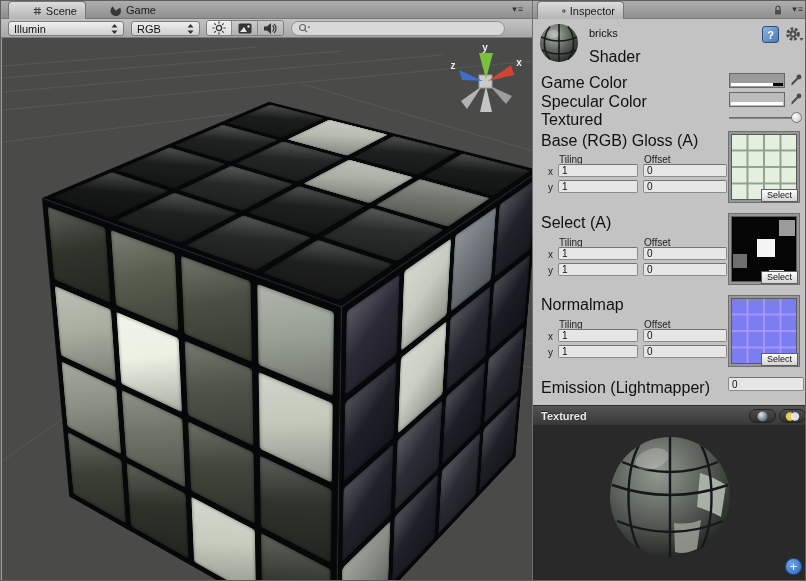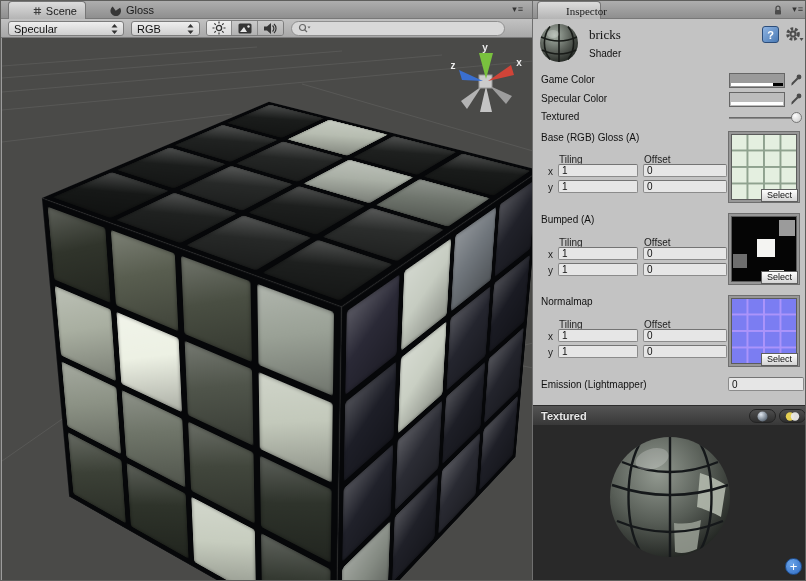--- a/index.html
+++ b/index.html
@@ -8,21 +8,21 @@
        font-family:"Liberation Sans","DejaVu Sans",sans-serif;color:#111;
        border:1px solid #5e5e5c;overflow:hidden;}
   
   .tabbar{position:absolute;top:0;height:18px;background:linear-gradient(#aeaeae,#8f8f8f);
           border-bottom:1px solid #787878;}
   .tab{position:absolute;top:0;height:18px;display:flex;align-items:center;gap:4px;
        font-size:11px;color:#1a1a1a;padding:0 8px;}
   .tab.active{background:linear-gradient(#dcdcdc,#b4b4b4);border:1px solid #767676;border-bottom:none;
        border-radius:4px 4px 0 0;padding-left:24px;}
   .panelmenu{position:absolute;top:3px;font-size:9px;color:#333;letter-spacing:1px;cursor:default;}
-  .lbl{position:absolute;font-size:10px;color:#111;white-space:nowrap;}
+  .lbl{position:absolute;font-size:16px;color:#111;white-space:nowrap;}
   .small{font-size:10px;color:#222;}
   .field{position:absolute;height:13px;background:#e6e6e6;border:1px solid #8b8b8b;border-top-color:#747474;
          border-radius:2px;font-size:10px;padding:0 3px;color:#111;font-family:inherit;outline:none;}
   .btnish{background:linear-gradient(#efefef,#cfcfcf);border:1px solid #7d7d7d;border-radius:3px;}
   
   #scene-panel{position:absolute;left:0;top:0;width:531px;height:581px;}
   #scene-toolbar{position:absolute;left:0;top:18px;width:531px;height:19px;
                  background:linear-gradient(#c2c2c2,#a8a8a8);border-bottom:1px solid #7a7a7a;}
   .ddown{position:absolute;top:2px;height:15px;display:flex;align-items:center;justify-content:space-between;
          padding:0 5px;font-size:11px;}
@@ -90,28 +90,28 @@
       <div class="tab active" style="left:7px;width:78px;">
         <svg width="12" height="12" viewBox="0 0 12 12">
           <path d="M4 1v10M8 1v10M1 4h10M1 8h10" stroke="#3d3d3d" stroke-width="1.4" fill="none"></path>
         </svg>
         <span>Scene</span>
       </div>
       <div class="tab" style="left:100px;width:64px;">
         <svg width="13" height="13" viewBox="0 0 16 16">
           <path d="M8 2 a6.5 6.5 0 1 0 6.5 6.5 L8 8.5 Z" fill="#373737" transform="rotate(-35 8 8)"></path>
         </svg>
-        <span>Gloss</span>
+        <span>Game</span>
       </div>
       <span class="panelmenu" style="right:8px;">▾≡</span>
     </div>
 
     <div id="scene-toolbar">
       <div class="ddown btnish" style="left:7px;width:116px;">
-        <span>Specular</span>
+        <span>Illumin</span>
         <svg width="7" height="12" viewBox="0 0 7 12">
           <path d="M0.5 4.5 L3.5 1 L6.5 4.5 Z M0.5 7.5 L6.5 7.5 L3.5 11 Z" fill="#333"></path>
         </svg>
       </div>
       <div class="ddown btnish" style="left:130px;width:69px;">
         <span>RGB</span>
         <svg width="7" height="12" viewBox="0 0 7 12">
           <path d="M0.5 4.5 L3.5 1 L6.5 4.5 Z M0.5 7.5 L6.5 7.5 L3.5 11 Z" fill="#333"></path>
         </svg>
       </div>
@@ -229,21 +229,21 @@
         <polygon points="35,39 11,28 14,38" fill="#3a6fd0"></polygon>
         <text x="37" y="9" font-size="10" fill="#eee" text-anchor="middle" font-weight="bold">y</text>
         <text x="71" y="24" font-size="10" fill="#eee" text-anchor="middle" font-weight="bold">x</text>
         <text x="5" y="27" font-size="10" fill="#eee" text-anchor="middle" font-weight="bold">z</text>
       </svg>
     </div>
   </div>
 
   <div id="inspector">
     <div class="tabbar" id="insp-tabbar">
-      <div class="tab active" style="left:4px;width:64px;font-family:Liberation Serif, serif;">
+      <div class="tab active" style="left:4px;width:87px;">
         <svg width="12" height="12" viewBox="0 0 12 12">
           <circle cx="6" cy="6" r="5.5" fill="#41474c"></circle>
           <rect x="5.1" y="5" width="1.8" height="4.4" fill="#fff"></rect>
           <rect x="5.1" y="2.4" width="1.8" height="1.8" fill="#fff"></rect>
         </svg>
         <span>Inspector</span>
       </div>
       <svg width="12" height="12" viewBox="0 0 12 12" style="position:absolute;right:24px;top:3px;">
         <path d="M4 6V4.2a2 2 0 0 1 4 0V6" fill="none" stroke="#4c4c4c" stroke-width="1.3"></path>
         <rect x="3" y="6" width="6" height="4.5" rx="0.8" fill="#4c4c4c"></rect>
@@ -262,21 +262,21 @@
       <circle cx="21" cy="21" r="19" fill="url(#mb)"></circle>
       <g stroke="#181b18" stroke-width="1.6" fill="none">
         <path d="M21 2 V40"></path>
         <path d="M12 4.5 C4.5 14 4.5 28 12 37.5"></path>
         <path d="M30 4.5 C37.5 14 37.5 28 30 37.5"></path>
         <path d="M3 15 Q21 23 39 15"></path>
         <path d="M4 28 Q21 36 38 28"></path>
       </g>
       <ellipse cx="15" cy="12" rx="6" ry="4" fill="#fff" opacity="0.22"></ellipse>
     </svg>
-    <div class="lbl" style="left:56px;top:26px;font-size:13px;font-family:Liberation Serif, serif;">bricks</div>
+    <div class="lbl" style="left:56px;top:26px;font-size:11px;">bricks</div>
 
     <div style="position:absolute;left:229px;top:25px;width:17px;height:17px;border-radius:3px;border:1px solid #2c4d7a;
                 background:linear-gradient(135deg,#8fb4e2,#4a7ab5);display:flex;align-items:center;justify-content:center;
                 color:#fff;font-size:11px;font-weight:bold;">
       <span>?</span>
     </div>
     <svg width="19" height="17" viewBox="0 0 19 17" style="position:absolute;left:252px;top:25px;">
       <circle cx="8" cy="8" r="5.2" fill="none" stroke="#4d4d4d" stroke-width="3.2" stroke-dasharray="2.6 1.7"></circle>
       <circle cx="8" cy="8" r="3.4" fill="#4d4d4d"></circle>
       <circle cx="8" cy="8" r="1.5" fill="#c3c3c3"></circle>
@@ -316,21 +316,21 @@
     <div class="lbl small" style="left:111px;top:153px;">Offset</div>
     <div class="lbl small" style="left:15px;top:165px;">x</div>
     <input class="field" style="left: 25px; top: 163px; width: 80px;" value="1">
     <input class="field" style="left: 110px; top: 163px; width: 84px;" value="0">
     <div class="lbl small" style="left:15px;top:181px;">y</div>
     <input class="field" style="left: 25px; top: 179px; width: 80px;" value="1">
     <input class="field" style="left: 110px; top: 179px; width: 84px;" value="0">
     <div class="thumb thumb-gloss" style="left:196px;top:131px;"></div>
     <div class="select-btn" style="left:228px;top:188px;">Select</div>
 
-    <div class="lbl" style="left:8px;top:213px;">Bumped (A)</div>
+    <div class="lbl" style="left:8px;top:213px;">Select (A)</div>
     <div class="lbl small" style="left:26px;top:236px;">Tiling</div>
     <div class="lbl small" style="left:111px;top:236px;">Offset</div>
     <div class="lbl small" style="left:15px;top:248px;">x</div>
     <input class="field" style="left: 25px; top: 246px; width: 80px;" value="1">
     <input class="field" style="left: 110px; top: 246px; width: 84px;" value="0">
     <div class="lbl small" style="left:15px;top:264px;">y</div>
     <input class="field" style="left: 25px; top: 262px; width: 80px;" value="1">
     <input class="field" style="left: 110px; top: 262px; width: 84px;" value="0">
     <div class="thumb thumb-illumin" style="left:196px;top:213px;">
       <i style="left:48px;top:4px;width:16px;height:16px;background:#9b9b9b;"></i>

